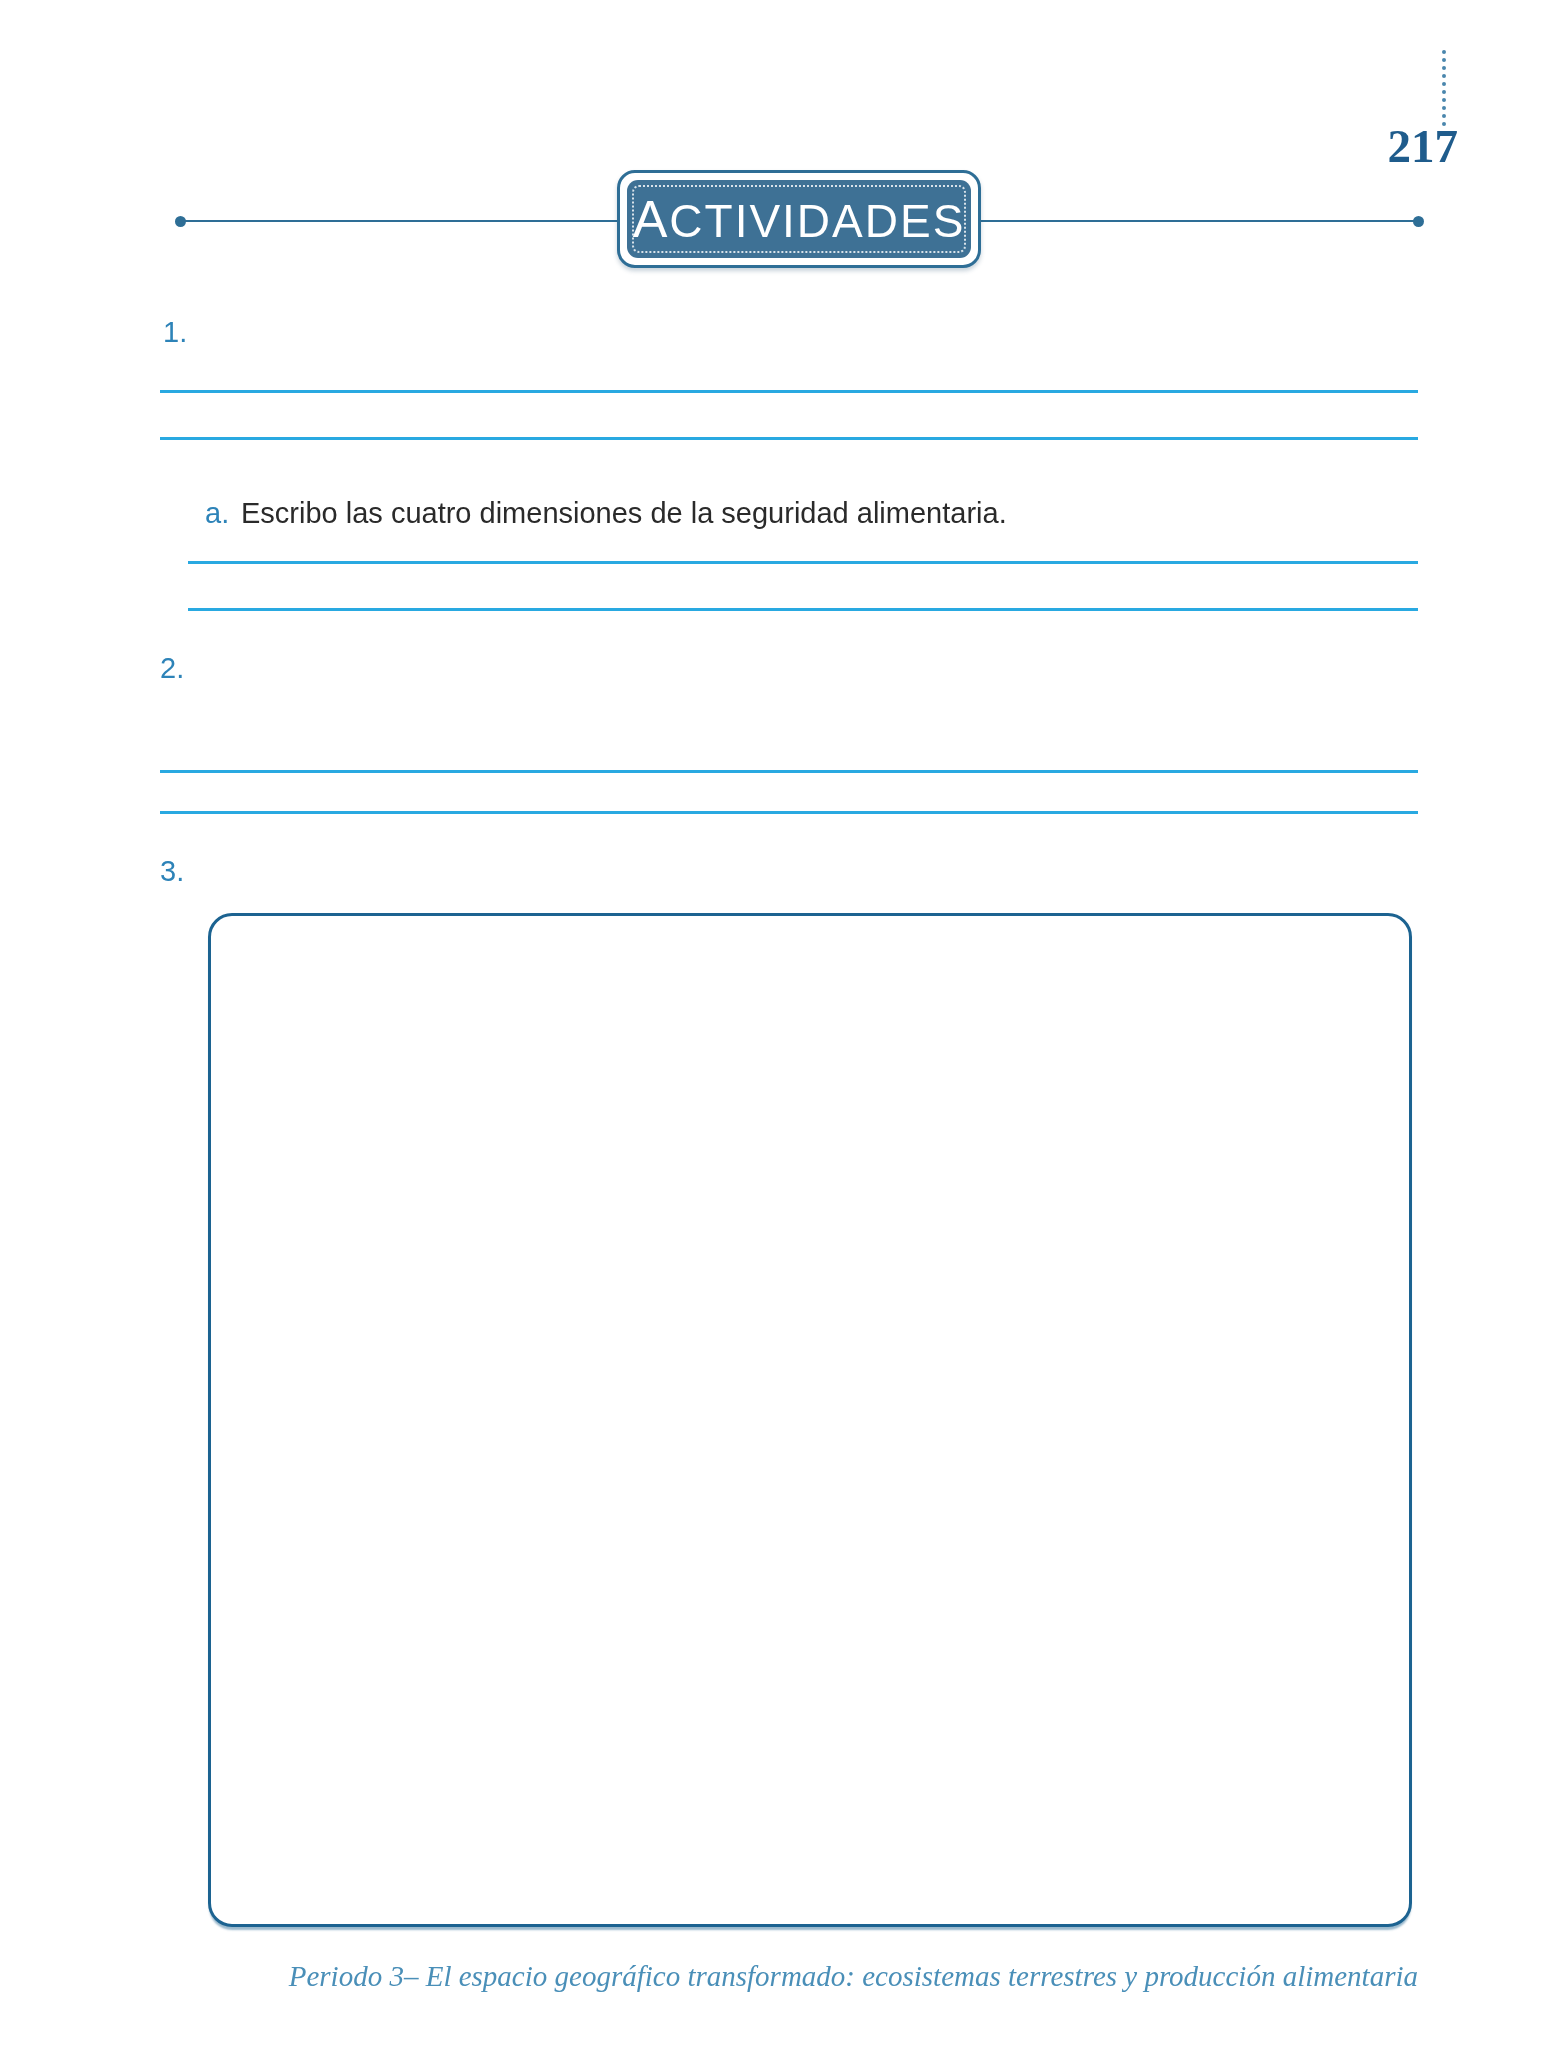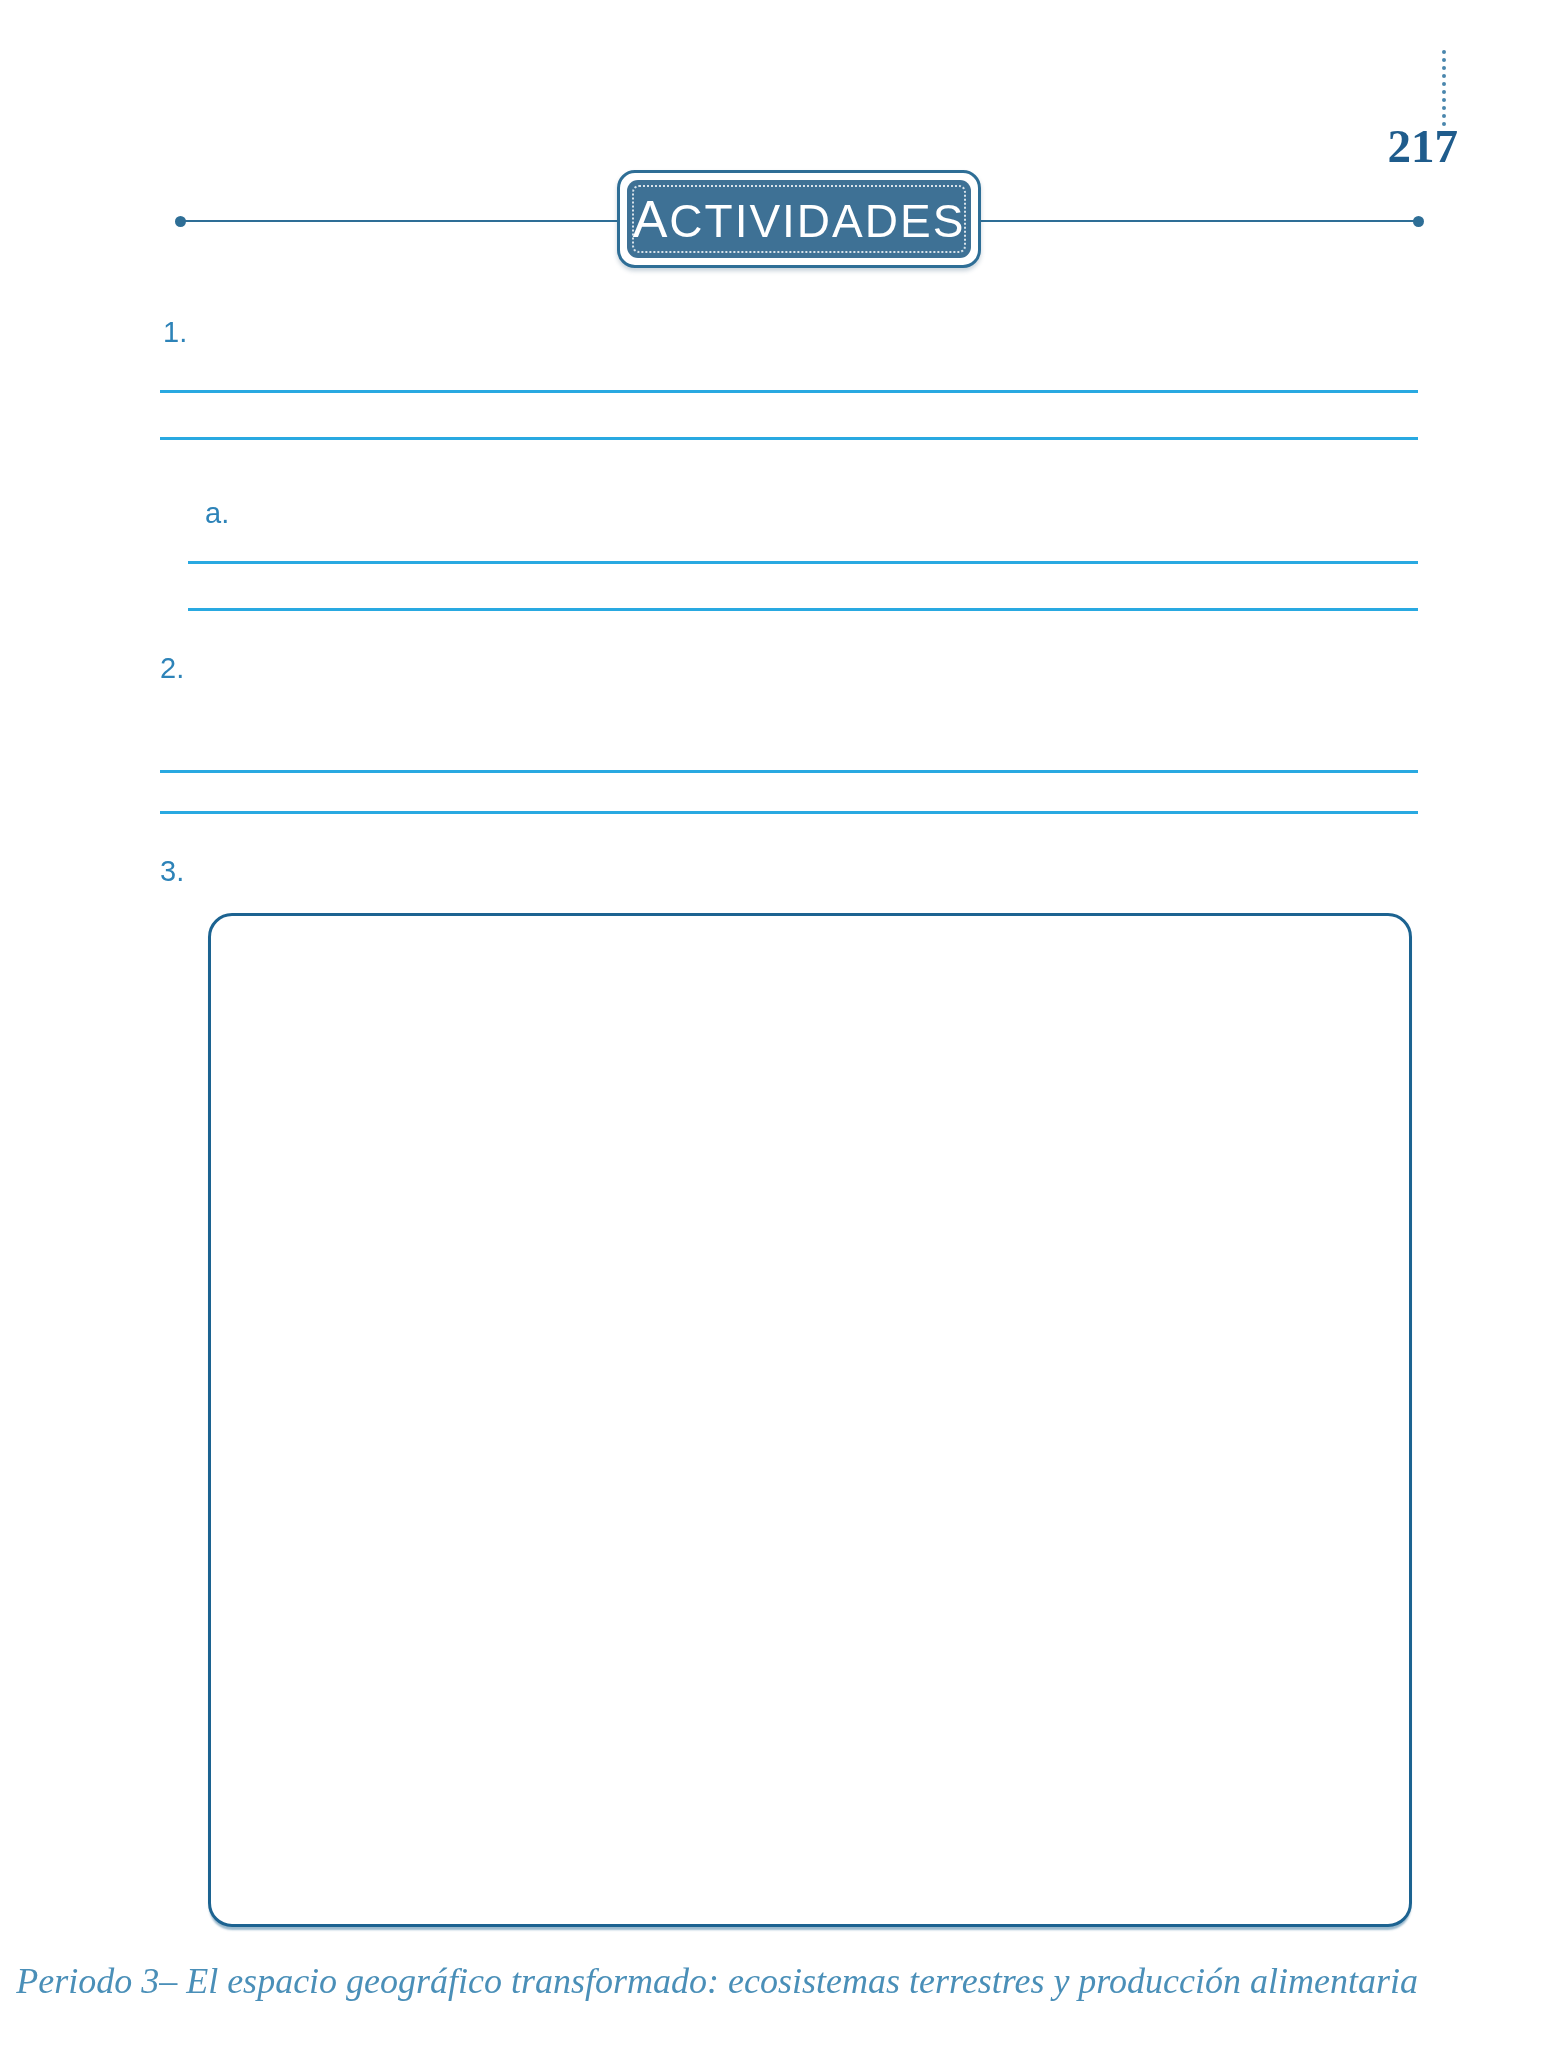--- a/index.html
+++ b/index.html
@@ -117,21 +117,21 @@
     border-radius:24px;
     background:#ffffff;
     box-shadow:0 4px 2px -1px rgba(32,99,145,0.45);
   }
 
   
   .footer-text{
     position:absolute;top:1958px;right:146px;
     font-family:"Liberation Serif", serif;
     font-style:italic;
-    font-size:36px;line-height:1.3;
+    font-size:29px;line-height:1.3;
     color:var(--footer-blue);
     white-space:nowrap;
   }
 </style>
 </head>
 <body>
 
 <div class="page">
 
   <div class="page-number-block">
@@ -151,20 +151,21 @@
   </div>
 
   <div class="question q1">
     <span class="q-num">1.</span>
   </div>
   <div class="write-line l-q1-1"></div>
   <div class="write-line l-q1-2"></div>
 
   <div class="question q1a">
     <span class="q-num">a.</span>
+    <span class="q-text">Escribo las cuatro dimensiones de la seguridad alimentaria.</span>
   </div>
   <div class="write-line l-a-1"></div>
   <div class="write-line l-a-2"></div>
 
   <div class="question q2">
     <span class="q-num">2.</span>
   </div>
   <div class="write-line l-q2-1"></div>
   <div class="write-line l-q2-2"></div>
 

